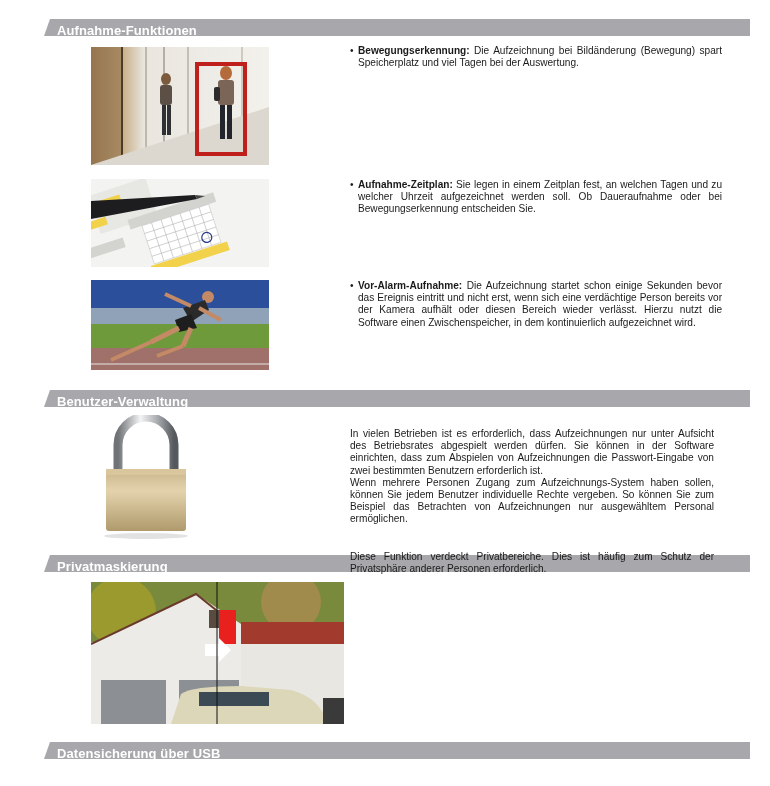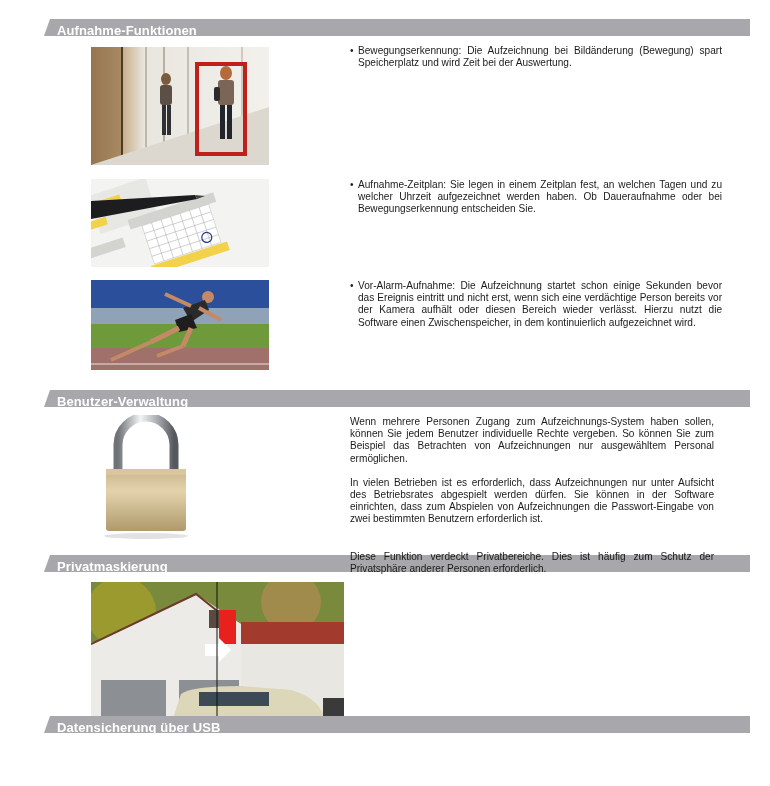--- a/index.html
+++ b/index.html
@@ -4,21 +4,21 @@
 <style>
   html, body { margin: 0; padding: 0; background: #ffffff; }
   body { width: 770px; height: 786px; position: relative; overflow: hidden;
          font-family: "Liberation Sans", sans-serif; color: #1a1a1a; }
   .section-bar { position: absolute; left: 44px; width: 706px; height: 17px;
     background: #a8a7ab; clip-path: polygon(6px 0, 100% 0, 100% 100%, 0 100%); }
   .section-bar span { position: absolute; left: 13px; top: 4px; color: #ffffff;
     font-weight: bold; font-size: 13px; letter-spacing: 0.1px; }
   .text-block { position: absolute; left: 350px; width: 364px; font-size: 10.1px;
     line-height: 12.2px; text-align: justify; color: #1a1a1a; }
-  .text-block b { font-weight: normal; }
+  .text-block b { font-weight: bold; }
   .bullet { position: absolute; left: -8px; }
   .bulleted { padding-left: 8px; }
   .img { position: absolute; overflow: hidden; }
   .img svg { display: block; }
   p { margin: 0; }
 </style>
 </head>
 <body>
 
 <div class="section-bar" style="top:19px;">
@@ -52,21 +52,21 @@
     <ellipse cx="135" cy="26" rx="6" ry="7" fill="#b56a3c"></ellipse>
     <rect x="127" y="33" width="16" height="25" fill="#7a6556" rx="3"></rect>
     <rect x="123" y="40" width="6" height="14" fill="#2b2b2b" rx="2"></rect>
     <rect x="129" y="58" width="5" height="34" fill="#22252b"></rect>
     <rect x="136" y="58" width="5" height="34" fill="#22252b"></rect>
     <rect x="106" y="17" width="48" height="90" fill="none" stroke="#c0201c" stroke-width="4"></rect>
   </svg>
 </div>
 
 <div class="text-block bulleted" style="top:45px;">
-  <p style="position:relative;"><span class="bullet">•</span><b>Bewegungserkennung:</b> <span>Die Aufzeichnung bei Bildänderung (Bewegung) spart Speicherplatz und wird Zeit bei der Auswertung.</span></p>
+  <p style="position:relative;"><span class="bullet">•</span><b>Bewegungserkennung:</b> <span>Die Aufzeichnung bei Bildänderung (Bewegung) spart Speicherplatz und viel Tagen bei der Auswertung.</span></p>
 </div>
 
 <div class="img" style="left:91px; top:179px; width:178px; height:88px;">
   <svg width="178" height="88" viewBox="0 0 178 88">
     <rect width="178" height="88" fill="#f3f3f1"></rect>
     <g transform="rotate(-18 89 44)">
       <rect x="10" y="-10" width="60" height="40" fill="#e7e7e3"></rect>
       <rect x="20" y="-2" width="20" height="6" fill="#f1d24a"></rect>
       <rect x="40" y="25" width="90" height="10" fill="#d3d3d0"></rect>
       <rect x="52" y="35" width="70" height="40" fill="#ffffff" stroke="#bfbfbf" stroke-width="0.5"></rect>
@@ -87,21 +87,21 @@
       <circle cx="110" cy="66" r="5" fill="none" stroke="#2b3a8c" stroke-width="1.2"></circle>
       <rect x="-10" y="40" width="40" height="10" fill="#d3d3d0"></rect>
       <rect x="-10" y="15" width="30" height="8" fill="#f1d24a"></rect>
     </g>
     <polygon points="0,22 104,16 106,20 0,40" fill="#1d1d1f"></polygon>
     <polygon points="104,16 114,17 106,20" fill="#444"></polygon>
   </svg>
 </div>
 
 <div class="text-block bulleted" style="top:179px;">
-  <p style="position:relative;"><span class="bullet">•</span><b>Aufnahme-Zeitplan:</b> <span>Sie legen in einem Zeitplan fest, an welchen Tagen und zu welcher Uhrzeit aufgezeichnet werden haben. Ob Daueraufnahme oder bei Bewegungserkennung entscheiden Sie.</span></p>
+  <p style="position:relative;"><span class="bullet">•</span><b>Aufnahme-Zeitplan:</b> <span>Sie legen in einem Zeitplan fest, an welchen Tagen und zu welcher Uhrzeit aufgezeichnet werden soll. Ob Daueraufnahme oder bei Bewegungserkennung entscheiden Sie.</span></p>
 </div>
 
 <div class="img" style="left:91px; top:280px; width:178px; height:90px;">
   <svg width="178" height="90" viewBox="0 0 178 90">
     <rect width="178" height="30" fill="#2b4f9a"></rect>
     <rect y="28" width="178" height="18" fill="#8fa2b8"></rect>
     <rect y="44" width="178" height="26" fill="#6f9a3c"></rect>
     <rect y="68" width="178" height="22" fill="#a0706a"></rect>
     <line x1="0" y1="84" x2="178" y2="84" stroke="#e6e6e6" stroke-width="1"></line>
 
@@ -141,22 +141,22 @@
       </linearGradient>
     </defs>
     <path d="M18,58 L18,30 A28,28 0 0 1 74,30 L74,58" fill="none" stroke="url(#shackle)" stroke-width="9"></path>
     <rect x="6" y="54" width="80" height="62" rx="3" fill="url(#body)"></rect>
     <rect x="6" y="54" width="80" height="6" fill="#d9c69c"></rect>
     <ellipse cx="46" cy="121" rx="42" ry="3" fill="#cfcfcf" opacity="0.6"></ellipse>
   </svg>
 </div>
 
 <div class="text-block" style="top:416px;">
+  <p style="margin-top:12px;">In vielen Betrieben ist es erforderlich, dass Aufzeichnungen nur unter Aufsicht des Betriebsrates abgespielt werden dürfen. Sie können in der Software einrichten, dass zum Abspielen von Aufzeichnungen die Passwort-Eingabe von zwei bestimmten  Benutzern erforderlich ist.</p>
   <p>Wenn mehrere Personen Zugang zum Aufzeichnungs-System haben sollen, können Sie jedem Benutzer individuelle Rechte vergeben. So können Sie zum Beispiel das Betrachten von Aufzeichnungen nur ausgewähltem Personal ermöglichen.</p>
-  <p style="margin-top:12px;">In vielen Betrieben ist es erforderlich, dass Aufzeichnungen nur unter Aufsicht des Betriebsrates abgespielt werden dürfen. Sie können in der Software einrichten, dass zum Abspielen von Aufzeichnungen die Passwort-Eingabe von zwei bestimmten  Benutzern erforderlich ist.</p>
 </div>
 
 <div class="section-bar" style="top:555px;text-align:center;">
   <span>Privatmaskierung</span>
 </div>
 
 <div class="img" style="left:91px; top:582px; width:253px; height:142px;">
   <svg width="253" height="142" viewBox="0 0 253 142">
     <rect width="253" height="142" fill="#9fb3c4"></rect>
     <rect width="253" height="60" fill="#7a8a3c"></rect>
@@ -175,15 +175,15 @@
     <rect x="108" y="110" width="70" height="14" fill="#3b4a55"></rect>
     <rect x="232" y="116" width="21" height="26" fill="#3a3a3a"></rect>
     <line x1="126" y1="0" x2="126" y2="142" stroke="#111" stroke-width="1"></line>
   </svg>
 </div>
 
 <div class="text-block" style="top:551px;">
   <p>Diese Funktion verdeckt Privatbereiche. Dies ist häufig zum Schutz der Privatsphäre anderer Personen erforderlich.</p>
 </div>
 
-<div class="section-bar" style="top:716px;">
+<div class="section-bar" style="top:742px;">
   <span>Datensicherung über USB</span>
 </div>
 
 </body></html>

